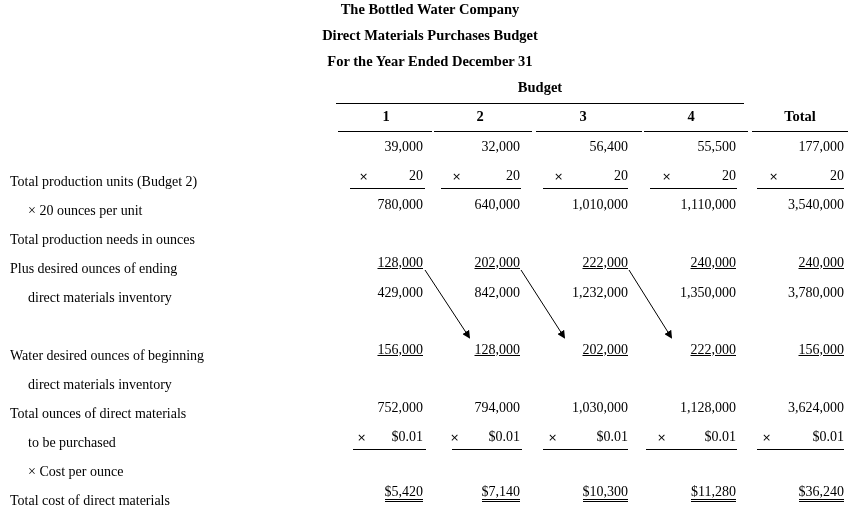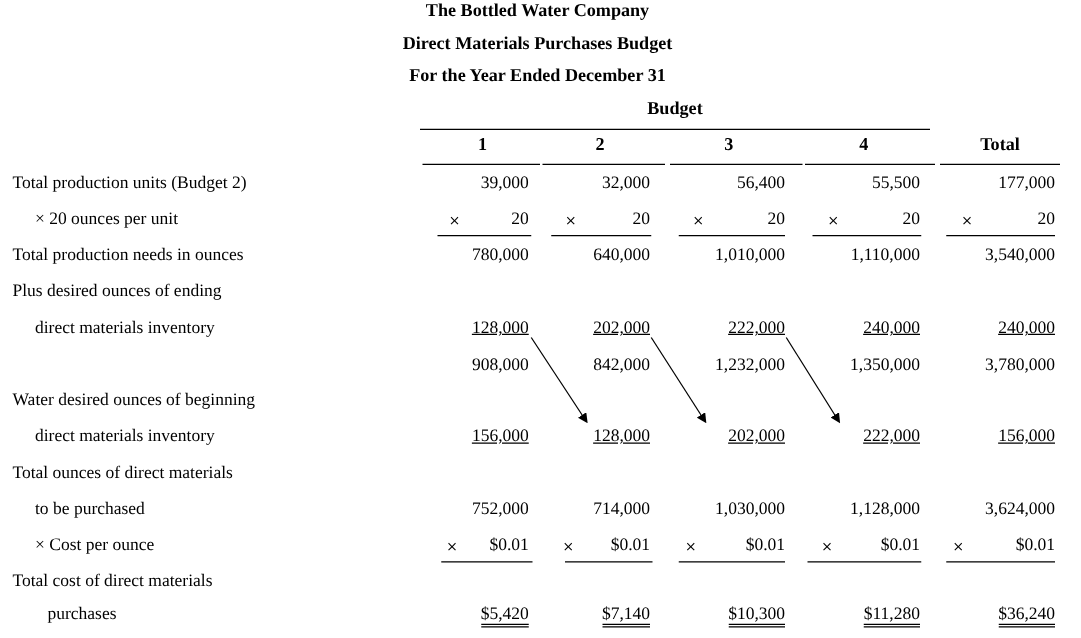--- a/index.html
+++ b/index.html
@@ -2,21 +2,21 @@
 <html><head>
 <meta charset="utf-8">
 <style>
   html, body { margin: 0; padding: 0; background: #ffffff; }
   body { width: 865px; height: 510px; position: relative; overflow: hidden;
          font-family: "Liberation Serif", serif; color: #000; font-size: 14px; }
   .title { position: absolute; left: 300px; width: 260px; text-align: center; font-weight: bold; font-size: 14.5px; }
   .qhdr { position: absolute; left: 336px; width: 408px; text-align: center; font-weight: bold; font-size: 14.5px; top: 79px; }
   .hline { position: absolute; height: 0; border-top: 1px solid #000; }
   .colhdr { position: absolute; font-weight: bold; font-size: 14.5px; text-align: center; top: 108px; }
-  .lbl { position: absolute; left: 10px; font-size: 14px; white-space: nowrap; }
+  .lbl { position: absolute; left: 10px; font-size: 14px; white-space: nowrap; margin-top: 35px; }
   .lbl.ind { left: 28px; }
   .lbl.ind2 { left: 38px; }
   .cell { position: absolute; text-align: right; font-size: 14px; white-space: nowrap; }
   .x { position: absolute; font-family: "DejaVu Sans", sans-serif; font-size: 11px; }
   .ul { text-decoration: underline; }
   .dul { border-bottom: 3px double #000; padding-bottom: 0px; line-height: 15px; }
   svg.arrows { position: absolute; left: 0; top: 0; pointer-events: none; }
 </style>
 </head>
 <body>
@@ -78,34 +78,34 @@
 <div class="cell" style="top:197px; right:237px">1,010,000</div>
 <div class="cell" style="top:197px; right:129px">1,110,000</div>
 <div class="cell" style="top:197px; right:21px">3,540,000</div>
 
 <div class="cell ul" style="top:255px; right:442px">128,000</div>
 <div class="cell ul" style="top:255px; right:345px">202,000</div>
 <div class="cell ul" style="top:255px; right:237px">222,000</div>
 <div class="cell ul" style="top:255px; right:129px">240,000</div>
 <div class="cell ul" style="top:255px; right:21px">240,000</div>
 
-<div class="cell" style="top:285px; right:442px">908,000</div>
+<div class="cell" style="top:285px; right:442px">429,000</div>
 <div class="cell" style="top:285px; right:345px">842,000</div>
 <div class="cell" style="top:285px; right:237px">1,232,000</div>
 <div class="cell" style="top:285px; right:129px">1,350,000</div>
 <div class="cell" style="top:285px; right:21px">3,780,000</div>
 
 <div class="cell ul" style="top:342px; right:442px">156,000</div>
 <div class="cell ul" style="top:342px; right:345px">128,000</div>
 <div class="cell ul" style="top:342px; right:237px">202,000</div>
 <div class="cell ul" style="top:342px; right:129px">222,000</div>
 <div class="cell ul" style="top:342px; right:21px">156,000</div>
 
 <div class="cell" style="top:400px; right:442px">752,000</div>
-<div class="cell" style="top:400px; right:345px">714,000</div>
+<div class="cell" style="top:400px; right:345px">794,000</div>
 <div class="cell" style="top:400px; right:237px">1,030,000</div>
 <div class="cell" style="top:400px; right:129px">1,128,000</div>
 <div class="cell" style="top:400px; right:21px">3,624,000</div>
 
 <div class="x" style="top:431px; left:357px">×</div>
 <div class="x" style="top:431px; left:450px">×</div>
 <div class="x" style="top:431px; left:548px">×</div>
 <div class="x" style="top:431px; left:657px">×</div>
 <div class="x" style="top:431px; left:762px">×</div>
 <div class="cell" style="top:429px; right:442px">$0.01</div>

